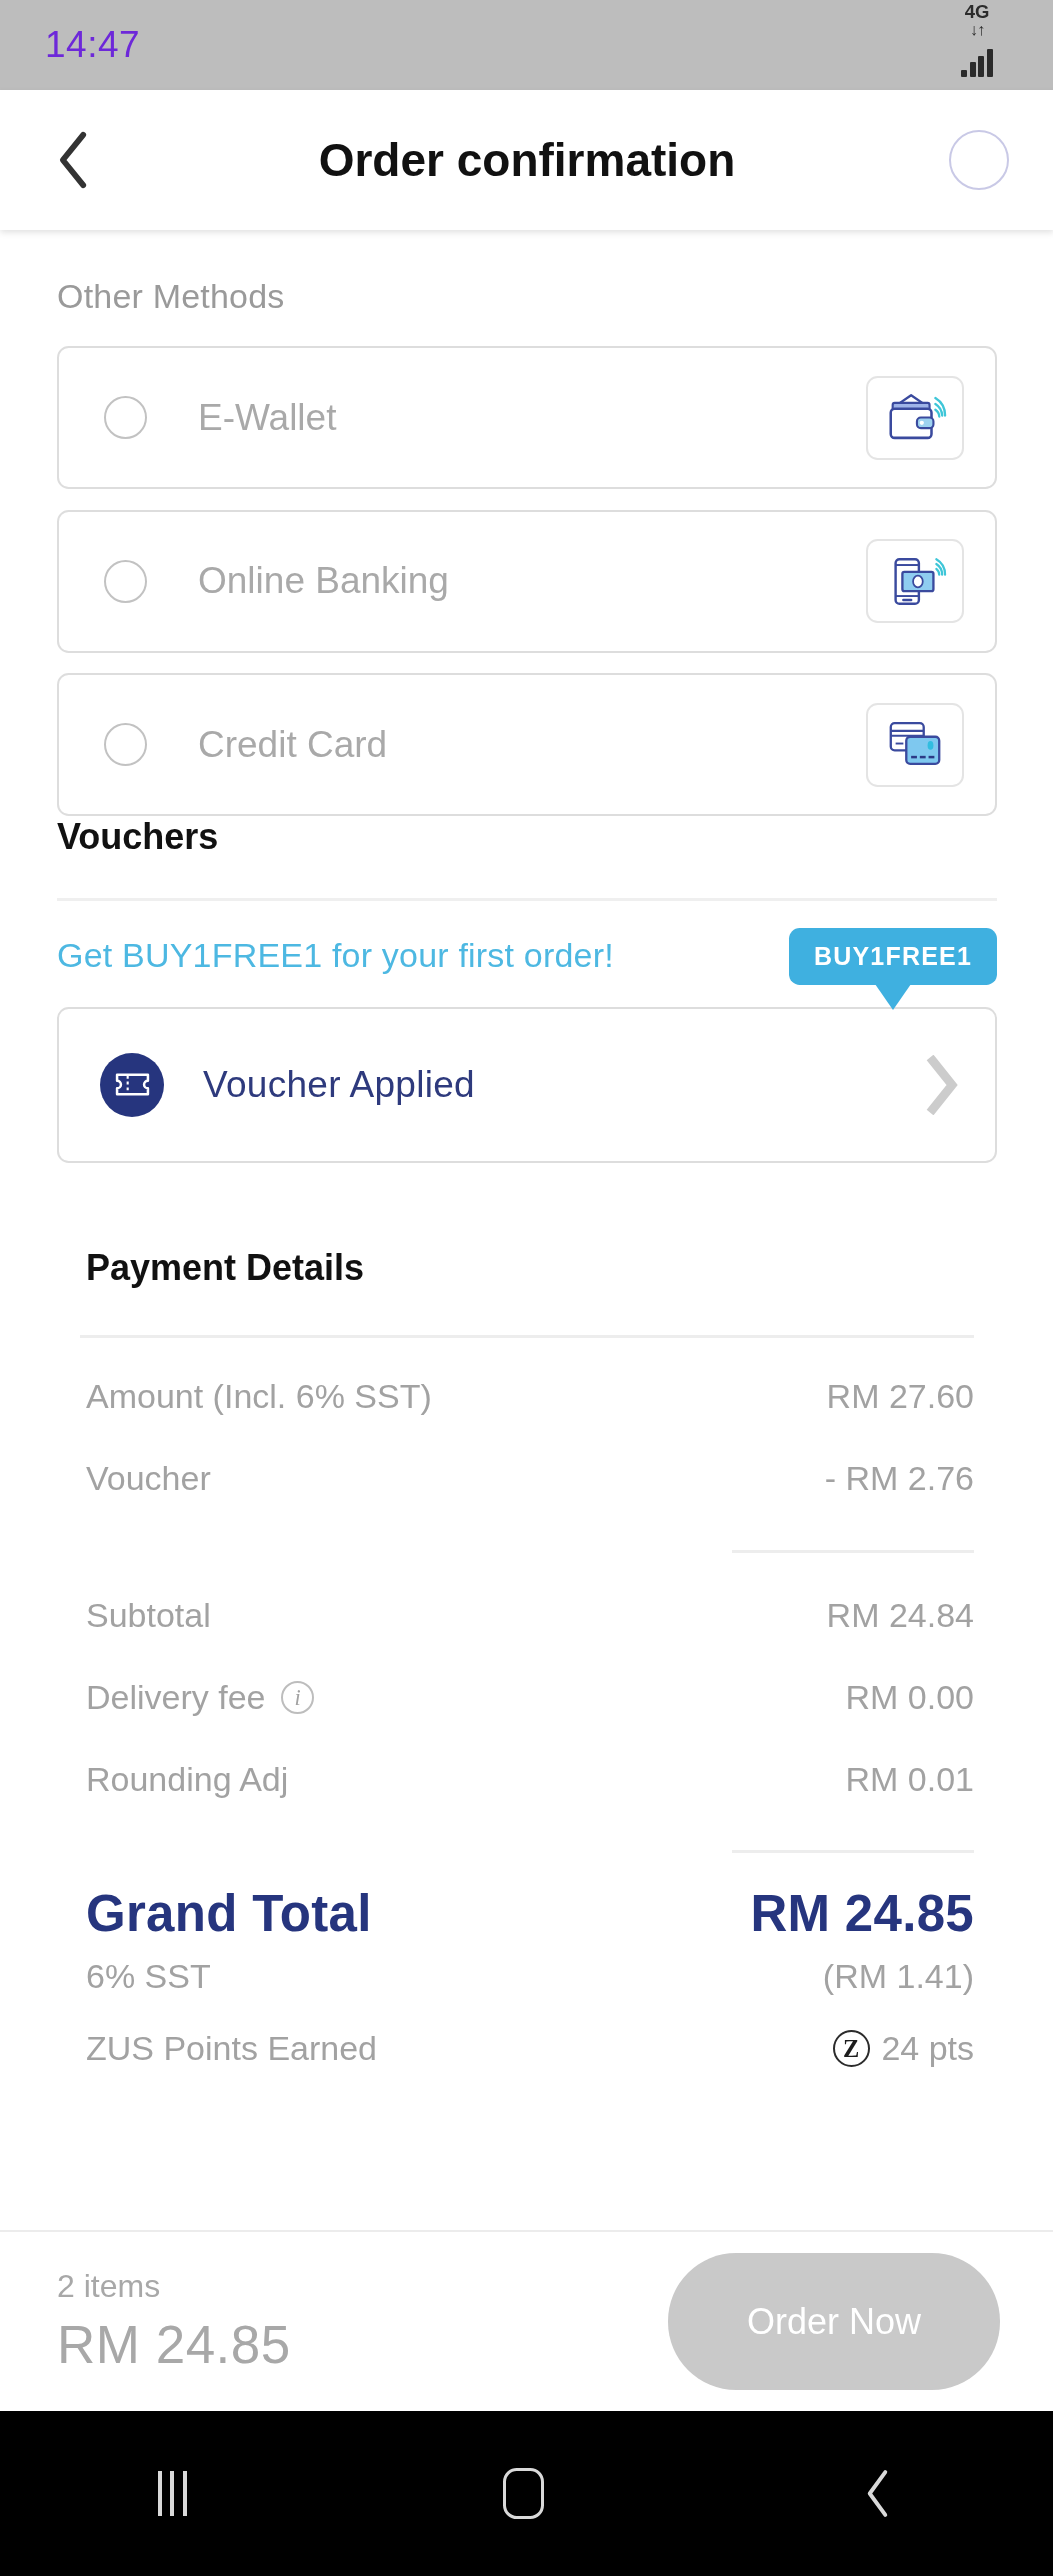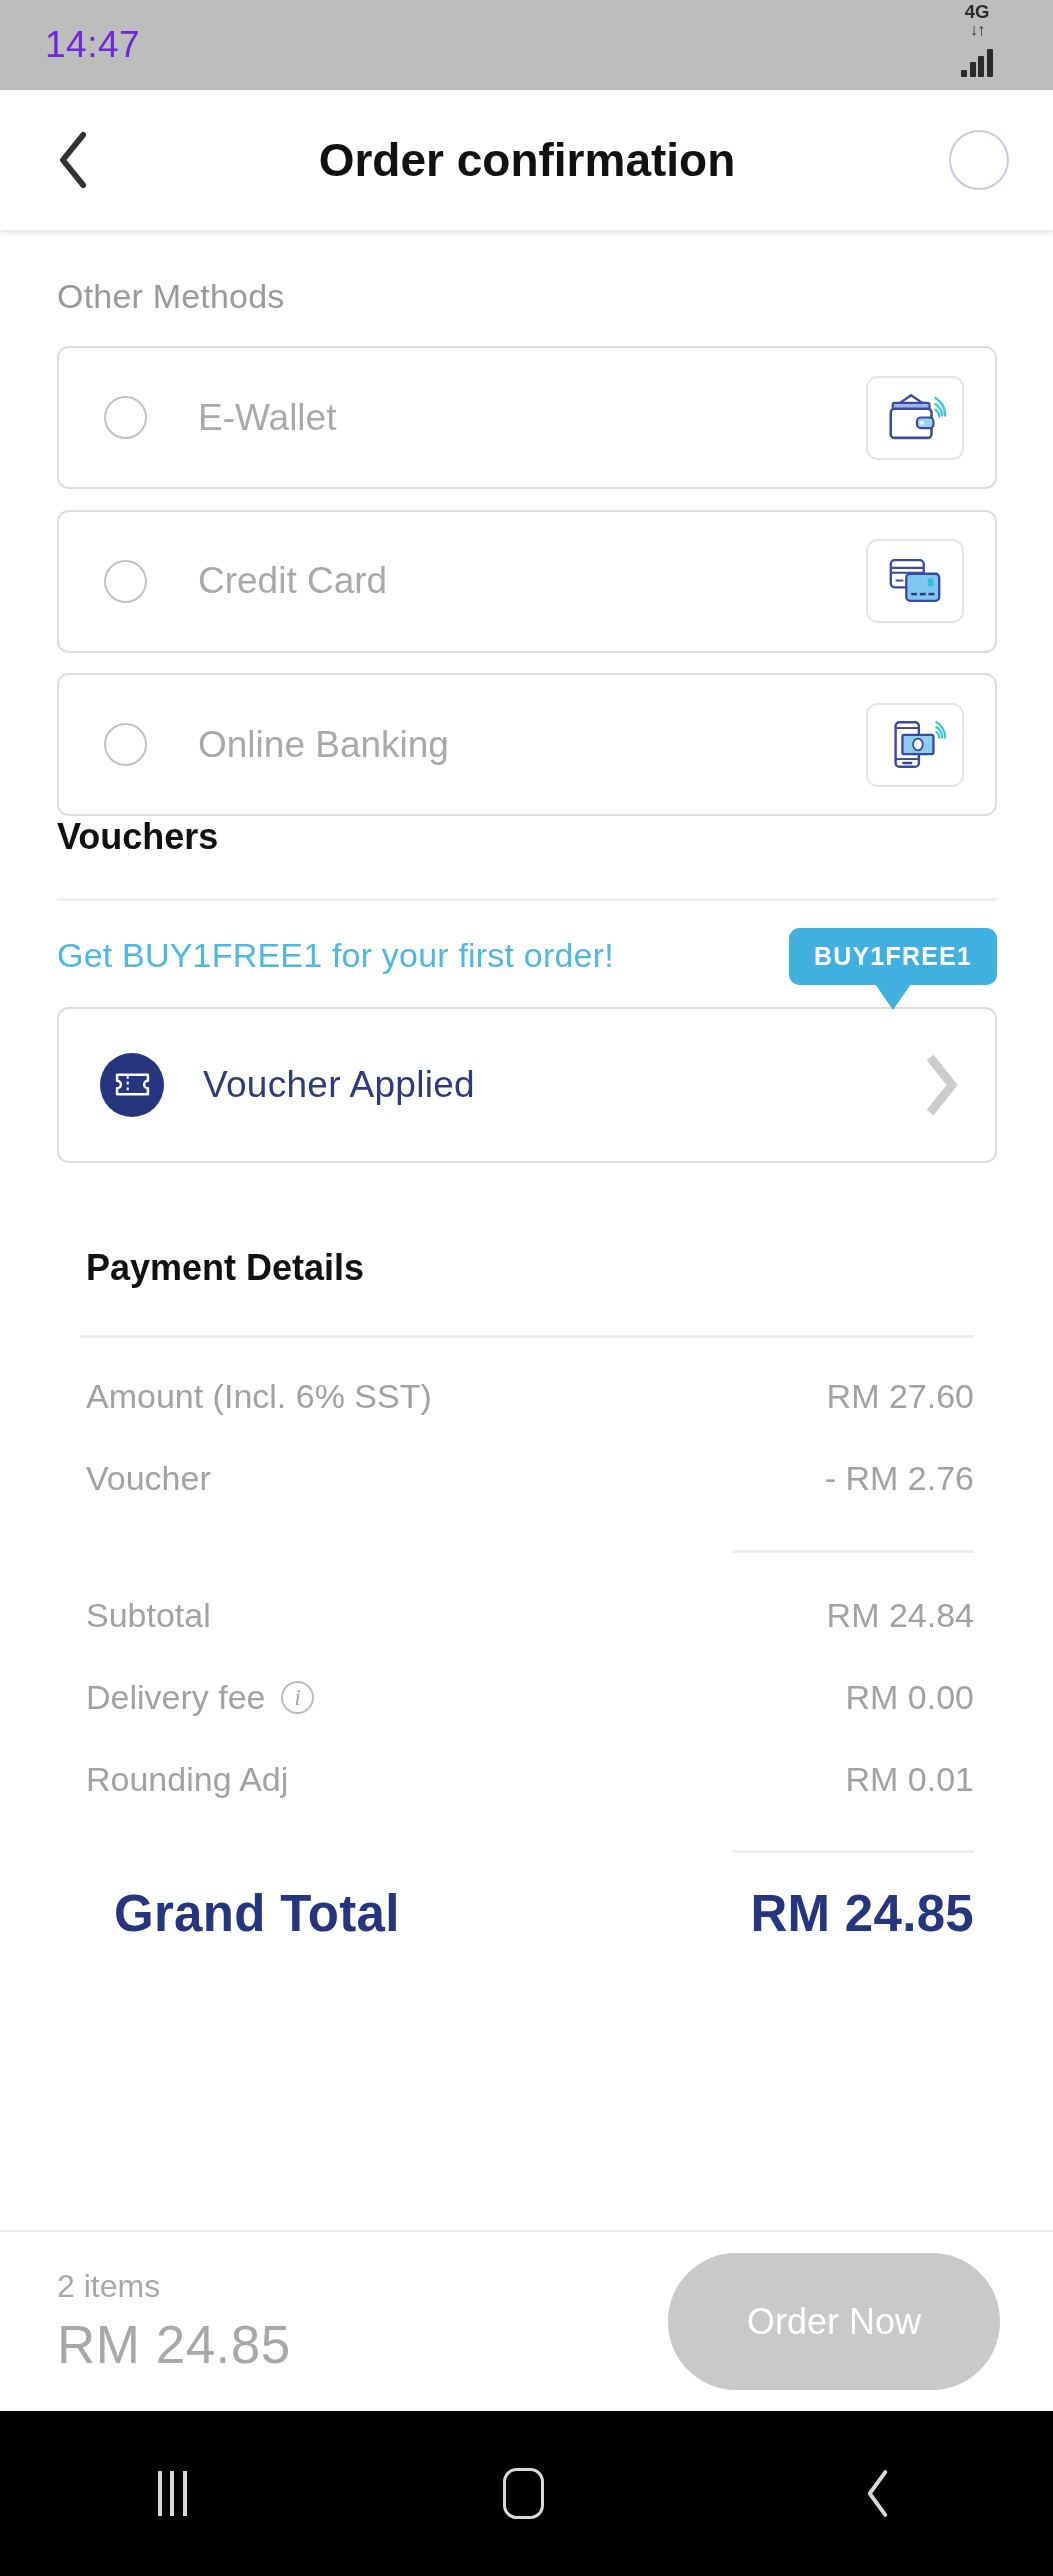--- a/index.html
+++ b/index.html
@@ -136,21 +136,21 @@
   }
   .pd-row .lbl { font-size: 34px; color: #a2a2a2; display: flex; align-items: center; gap: 15.6px; }
   .pd-row .val { font-size: 34px; color: #a2a2a2; }
   .info-icon {
     width: 33px; height: 33px; border-radius: 50%; border: 2px solid #bdbdbd;
     display: inline-flex; align-items: center; justify-content: center;
     font-size: 22.4px; color: #a2a2a2; font-style: italic; font-family: "Liberation Serif", serif;
   }
   .gt-row {
     display: flex; align-items: center; justify-content: space-between;
-    padding: 0 80px 0 114px; margin-top: 31px;
+    padding: 0 80px 0 86px; margin-top: 31px;
   }
   .gt-label { font-size: 51px; font-weight: bold; color: #26357e; letter-spacing: 0.3px; }
   .gt-value { font-size: 51px; font-weight: bold; color: #26357e; letter-spacing: 0.3px; }
   .zus-chip {
     display: inline-flex; align-items: center; gap: 11.7px;
   }
   .zus-circle {
     width: 37px; height: 37px; border-radius: 50%; border: 2.4px solid #2b2b2b;
     display: inline-flex; align-items: center; justify-content: center;
     font-family: "Liberation Serif", serif; font-size: 24.4px; font-weight: bold; color: #1c1c1c;
@@ -237,20 +237,38 @@
         <div class="pm-icon-box">
           <svg width="66" height="55" viewBox="0 0 68 56">
             <path d="M14 16 L30 5 L46 16 Z" fill="#ffffff" stroke="#3a4a9e" stroke-width="2.4" stroke-linejoin="round"></path>
             <rect x="11" y="13" width="38" height="8" rx="2" fill="#9fb4e8" stroke="#3a4a9e" stroke-width="2.2"></rect>
             <rect x="9" y="19" width="42" height="30" rx="4" fill="#ffffff" stroke="#3a4a9e" stroke-width="2.6"></rect>
             <rect x="36" y="28" width="17" height="11" rx="4" fill="#9ed3f0" stroke="#3a4a9e" stroke-width="2.2"></rect>
             <circle cx="41" cy="33.5" r="2.2" fill="#ffffff"></circle>
             <path d="M55 20 a9 9 0 0 1 4 7" stroke="#3ec6d8" stroke-width="2.4" fill="none" stroke-linecap="round"></path>
             <path d="M55 14 a15 15 0 0 1 7 12" stroke="#3ec6d8" stroke-width="2.4" fill="none" stroke-linecap="round"></path>
             <path d="M55 8 a21 21 0 0 1 10 18" stroke="#3ec6d8" stroke-width="2.4" fill="none" stroke-linecap="round"></path>
+          </svg>
+        </div>
+      </div>
+
+      <div class="pm-card">
+        <div class="radio"></div>
+        <div class="pm-label">Online Banking</div>
+        <div class="pm-icon-box">
+          <svg width="64" height="57" viewBox="0 0 66 58">
+            <rect x="13" y="6" width="24" height="46" rx="4" fill="#ffffff" stroke="#3a4a9e" stroke-width="2.5"></rect>
+            <line x1="13" y1="12" x2="37" y2="12" stroke="#3a4a9e" stroke-width="2"></line>
+            <line x1="13" y1="44" x2="37" y2="44" stroke="#3a4a9e" stroke-width="2"></line>
+            <line x1="21" y1="48" x2="29" y2="48" stroke="#3a4a9e" stroke-width="2.6" stroke-linecap="round"></line>
+            <rect x="20" y="19" width="32" height="20" rx="2" fill="#8fcdf0" stroke="#3a4a9e" stroke-width="2.4"></rect>
+            <ellipse cx="36" cy="29" rx="5" ry="6" fill="#ffffff" stroke="#3a4a9e" stroke-width="1.8"></ellipse>
+            <path d="M55 16 a8 8 0 0 1 3 6" stroke="#3ec6d8" stroke-width="2.3" fill="none" stroke-linecap="round"></path>
+            <path d="M55 11 a13 13 0 0 1 6 11" stroke="#3ec6d8" stroke-width="2.3" fill="none" stroke-linecap="round"></path>
+            <path d="M55 6 a18 18 0 0 1 9 16" stroke="#3ec6d8" stroke-width="2.3" fill="none" stroke-linecap="round"></path>
           </svg>
         </div>
       </div>
 
       <div class="pm-card">
         <div class="radio"></div>
         <div class="pm-label">Credit Card</div>
         <div class="pm-icon-box">
           <svg width="62" height="55" viewBox="0 0 64 56">
             <rect x="7" y="6" width="34" height="28" rx="4" fill="#ffffff" stroke="#3a4a9e" stroke-width="2.4"></rect>
@@ -259,38 +277,20 @@
             <line x1="12" y1="27" x2="20" y2="27" stroke="#3a4a9e" stroke-width="2"></line>
             <rect x="23" y="20" width="34" height="28" rx="4" fill="#7ec8ef" stroke="#3a4a9e" stroke-width="2.4"></rect>
             <ellipse cx="48" cy="29" rx="3" ry="4.5" fill="#31bde0"></ellipse>
             <line x1="28" y1="41" x2="34" y2="41" stroke="#2c3a86" stroke-width="2.6"></line>
             <line x1="37" y1="41" x2="43" y2="41" stroke="#2c3a86" stroke-width="2.6"></line>
             <line x1="46" y1="41" x2="52" y2="41" stroke="#2c3a86" stroke-width="2.6"></line>
           </svg>
         </div>
       </div>
 
-      <div class="pm-card">
-        <div class="radio"></div>
-        <div class="pm-label">Online Banking</div>
-        <div class="pm-icon-box">
-          <svg width="64" height="57" viewBox="0 0 66 58">
-            <rect x="13" y="6" width="24" height="46" rx="4" fill="#ffffff" stroke="#3a4a9e" stroke-width="2.5"></rect>
-            <line x1="13" y1="12" x2="37" y2="12" stroke="#3a4a9e" stroke-width="2"></line>
-            <line x1="13" y1="44" x2="37" y2="44" stroke="#3a4a9e" stroke-width="2"></line>
-            <line x1="21" y1="48" x2="29" y2="48" stroke="#3a4a9e" stroke-width="2.6" stroke-linecap="round"></line>
-            <rect x="20" y="19" width="32" height="20" rx="2" fill="#8fcdf0" stroke="#3a4a9e" stroke-width="2.4"></rect>
-            <ellipse cx="36" cy="29" rx="5" ry="6" fill="#ffffff" stroke="#3a4a9e" stroke-width="1.8"></ellipse>
-            <path d="M55 16 a8 8 0 0 1 3 6" stroke="#3ec6d8" stroke-width="2.3" fill="none" stroke-linecap="round"></path>
-            <path d="M55 11 a13 13 0 0 1 6 11" stroke="#3ec6d8" stroke-width="2.3" fill="none" stroke-linecap="round"></path>
-            <path d="M55 6 a18 18 0 0 1 9 16" stroke="#3ec6d8" stroke-width="2.3" fill="none" stroke-linecap="round"></path>
-          </svg>
-        </div>
-      </div>
-
     </div>
 
     <div class="voucher-sec">
       <div class="sec-label-dark">Vouchers</div>
       <div class="v-divider"></div>
 
       <div class="voucher-promo-row">
         <div class="promo-text">Get BUY1FREE1 for your first order!</div>
         <div class="promo-badge">BUY1FREE1</div>
       </div>
@@ -344,20 +344,33 @@
         </div>
       </div>
 
       <div class="pd-rule-short" style="margin-top:29px;"></div>
 
       <div class="gt-row">
         <span class="gt-label">Grand Total</span>
         <span class="gt-value">RM 24.85</span>
       </div>
 
+      <div class="pd-rows">
+        <div class="pd-row" style="height:68px;">
+          <span class="lbl">6% SST</span>
+          <span class="val">(RM 1.41)</span>
+        </div>
+        <div class="pd-row" style="height:76px;">
+          <span class="lbl">ZUS Points Earned</span>
+          <span class="val zus-chip">
+            <span class="zus-circle">Z</span>
+            <span>24 pts</span>
+          </span>
+        </div>
+      </div>
     </div>
 
   </div>
 
   <div class="bottom-bar">
     <div class="bb-left">
       <div class="bb-items">2 items</div>
       <div class="bb-total">RM 24.85</div>
     </div>
     <button class="order-btn">Order Now</button>

